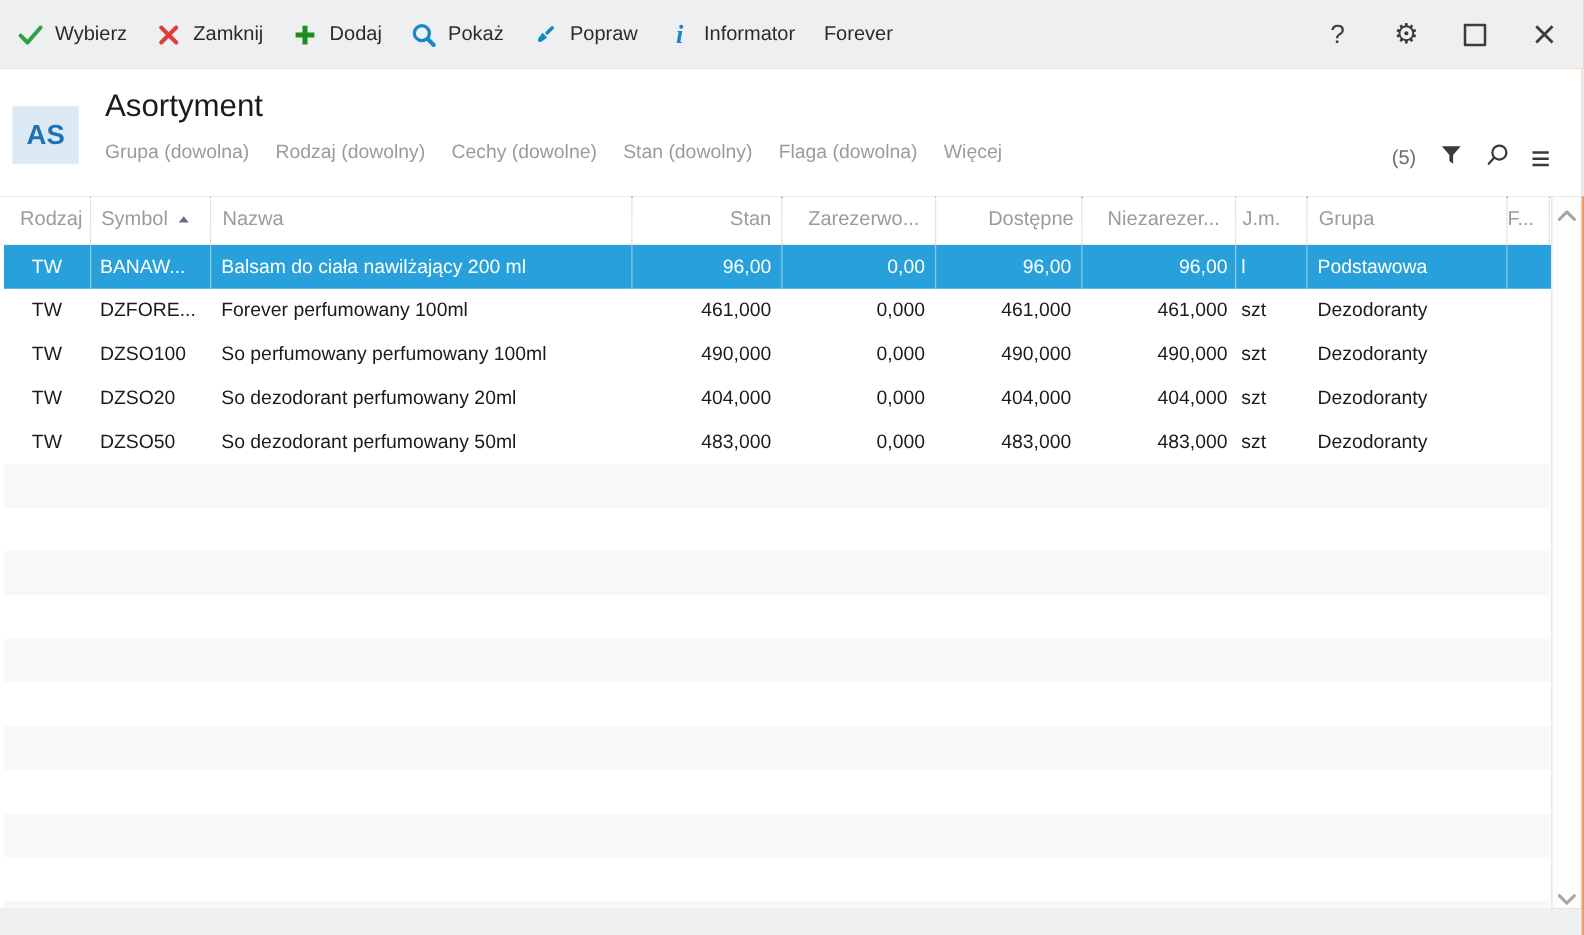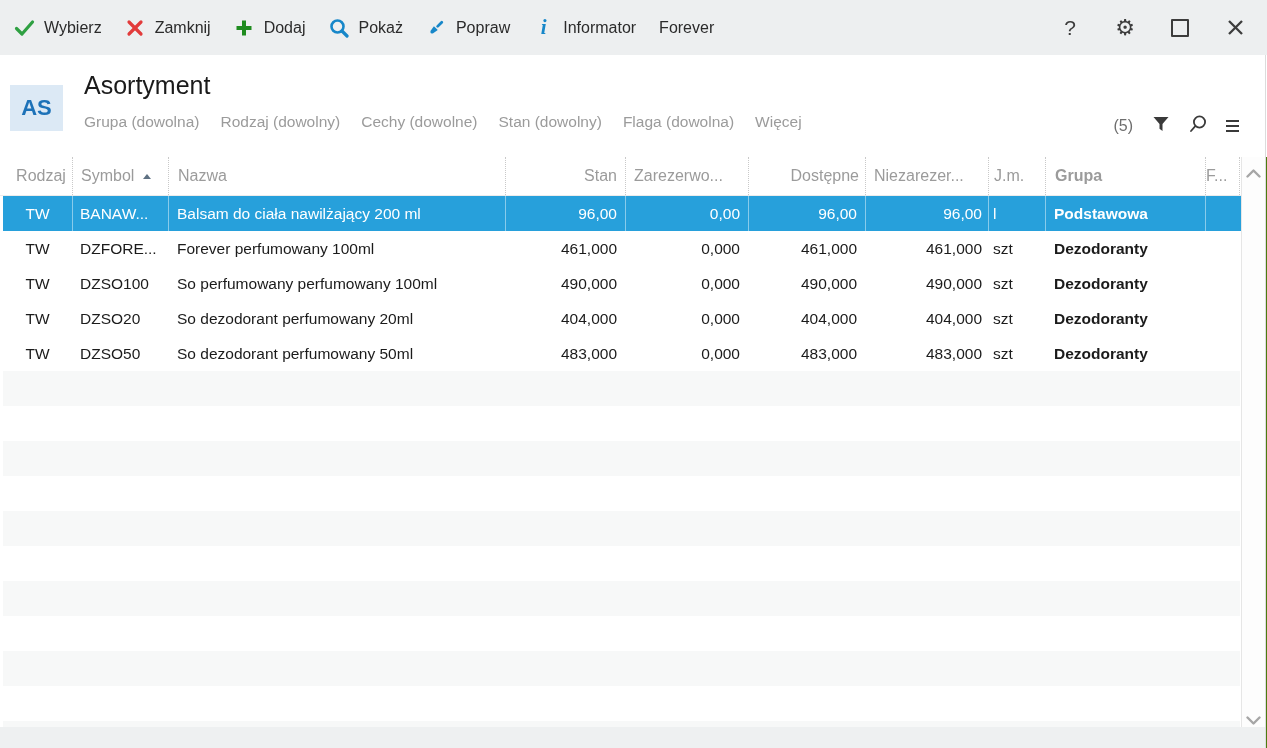--- a/index.html
+++ b/index.html
@@ -1,21 +1,21 @@
 <!DOCTYPE html>
 <html><head>
 <meta charset="utf-8">
 <style>
   html,body{margin:0;padding:0;}
   body{
     width:1267px;height:748px;overflow:hidden;
     font-family:"Liberation Sans",sans-serif;
     background:#ffffff;
   }
-  .window{position:relative;width:1267px;height:748px;background:#4d7c0f;}
+  .window{position:relative;width:1267px;height:748px;background:#f97316;}
 
   
   .toolbar{
     position:absolute;left:0;top:0;width:1267px;height:55px;
     background:#EDEFF0;display:flex;align-items:center;
     box-sizing:border-box;padding:0 20px 0 14px;
   }
   .tb-item{display:flex;align-items:center;gap:9px;margin-right:23px;
     font-size:16px;color:#2B2B2B;white-space:nowrap;cursor:default;}
   .tb-item .ic{display:flex;align-items:center;justify-content:center;width:21px;height:21px;}
@@ -62,22 +62,22 @@
   .cell{font-size:15.5px;color:#1B1B1B;line-height:35px;white-space:nowrap;
     overflow:hidden;box-sizing:border-box;}
   .c0{text-align:center;}
   .c1{padding-left:8px;}
   .c2{padding-left:9px;}
   .c3{text-align:right;padding-right:8px;}
   .c4{text-align:right;padding-right:8px;}
   .c5{text-align:right;padding-right:8px;}
   .c6{text-align:right;padding-right:6px;}
   .c7{padding-left:5px;}
-  .c8{padding-left:9px;font-weight:bold;}
-  .hcell.c4,.hcell.c5{text-align:left;padding-right:0;padding-left:8px;}
+  .c8{padding-left:9px;}
+  .hcell.c4,.hcell.c5{text-align:center;padding-right:0;padding-left:8px;}
   .row.selected{background-color:#27A0DB;background-clip:content-box;}
   .row.selected .cell{color:#ffffff;}
   .row.selected .cell:not(.c0){box-shadow:inset 1px 0 rgba(255,255,255,.45);}
 
   .stripes{position:absolute;left:3px;top:214px;width:1237px;height:356px;
     background:repeating-linear-gradient(to bottom,#F7F8F8 0 35px,#FFFFFF 35px 70px);}
 
   
   .vscroll{position:absolute;left:1241px;top:157px;width:24px;height:570px;
     background:#FDFDFD;border-left:1px solid #E6E6E6;box-sizing:border-box;}

